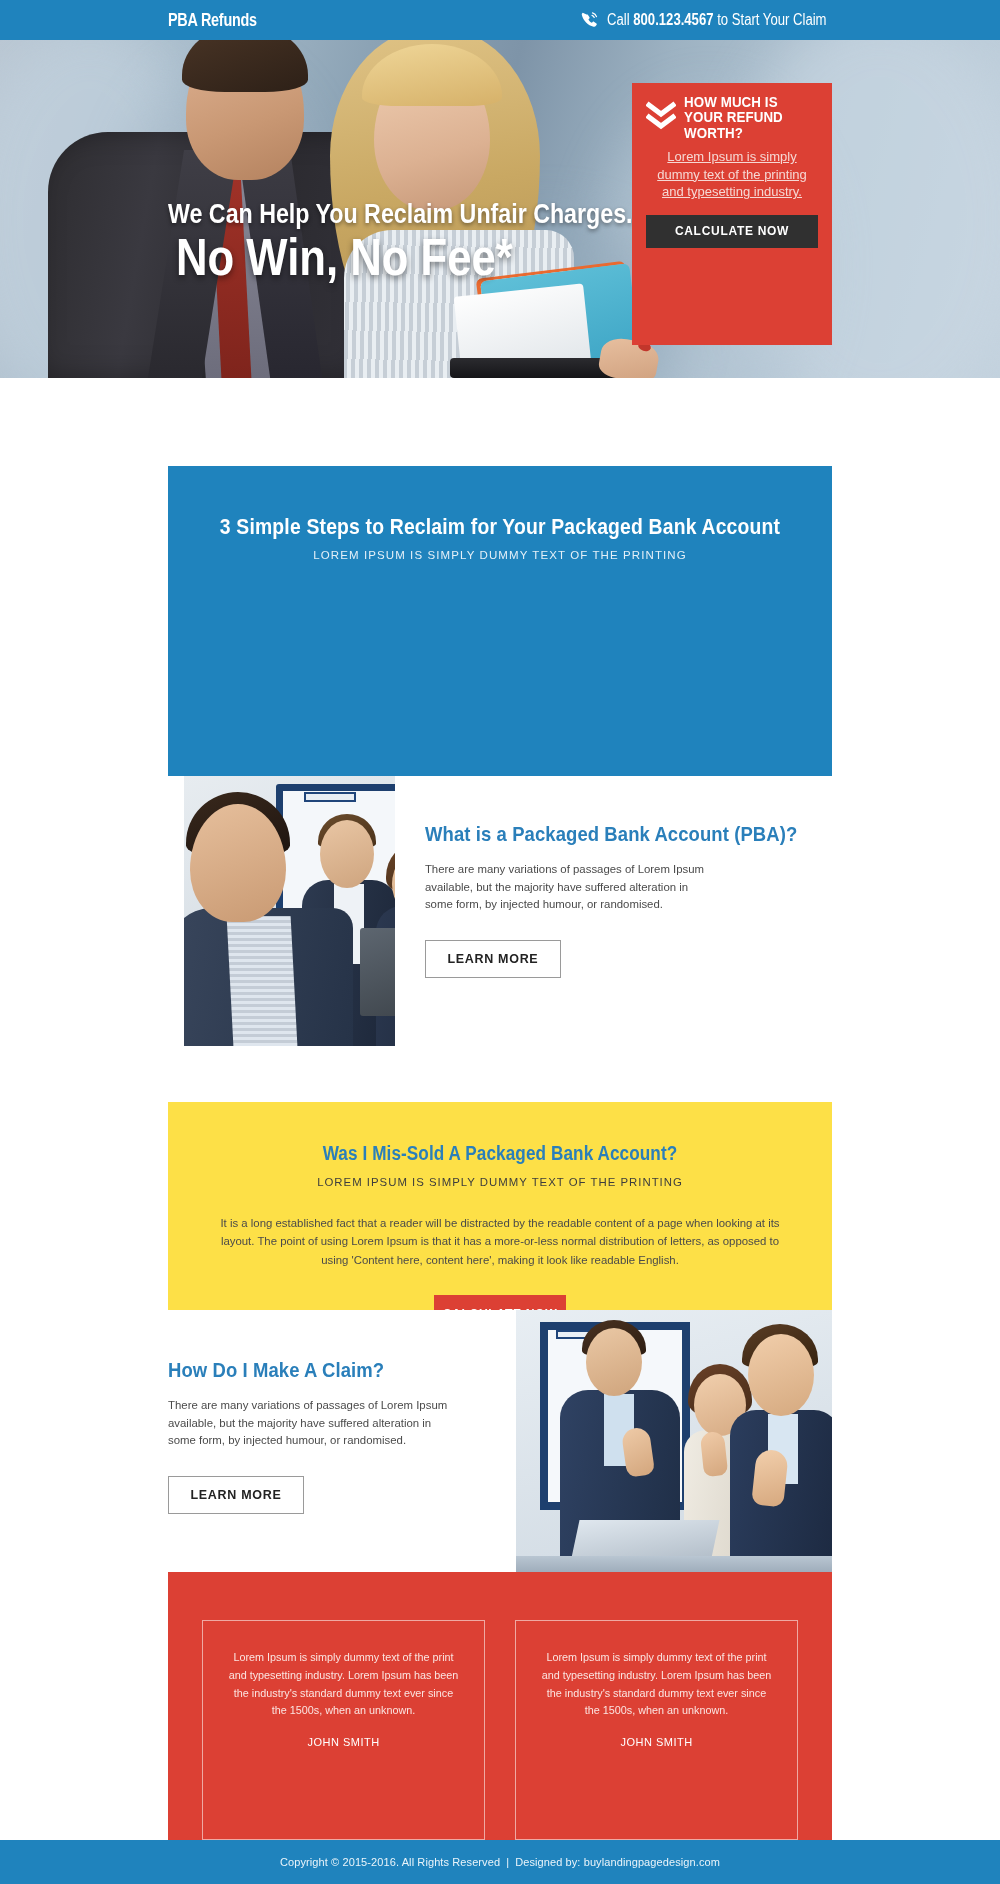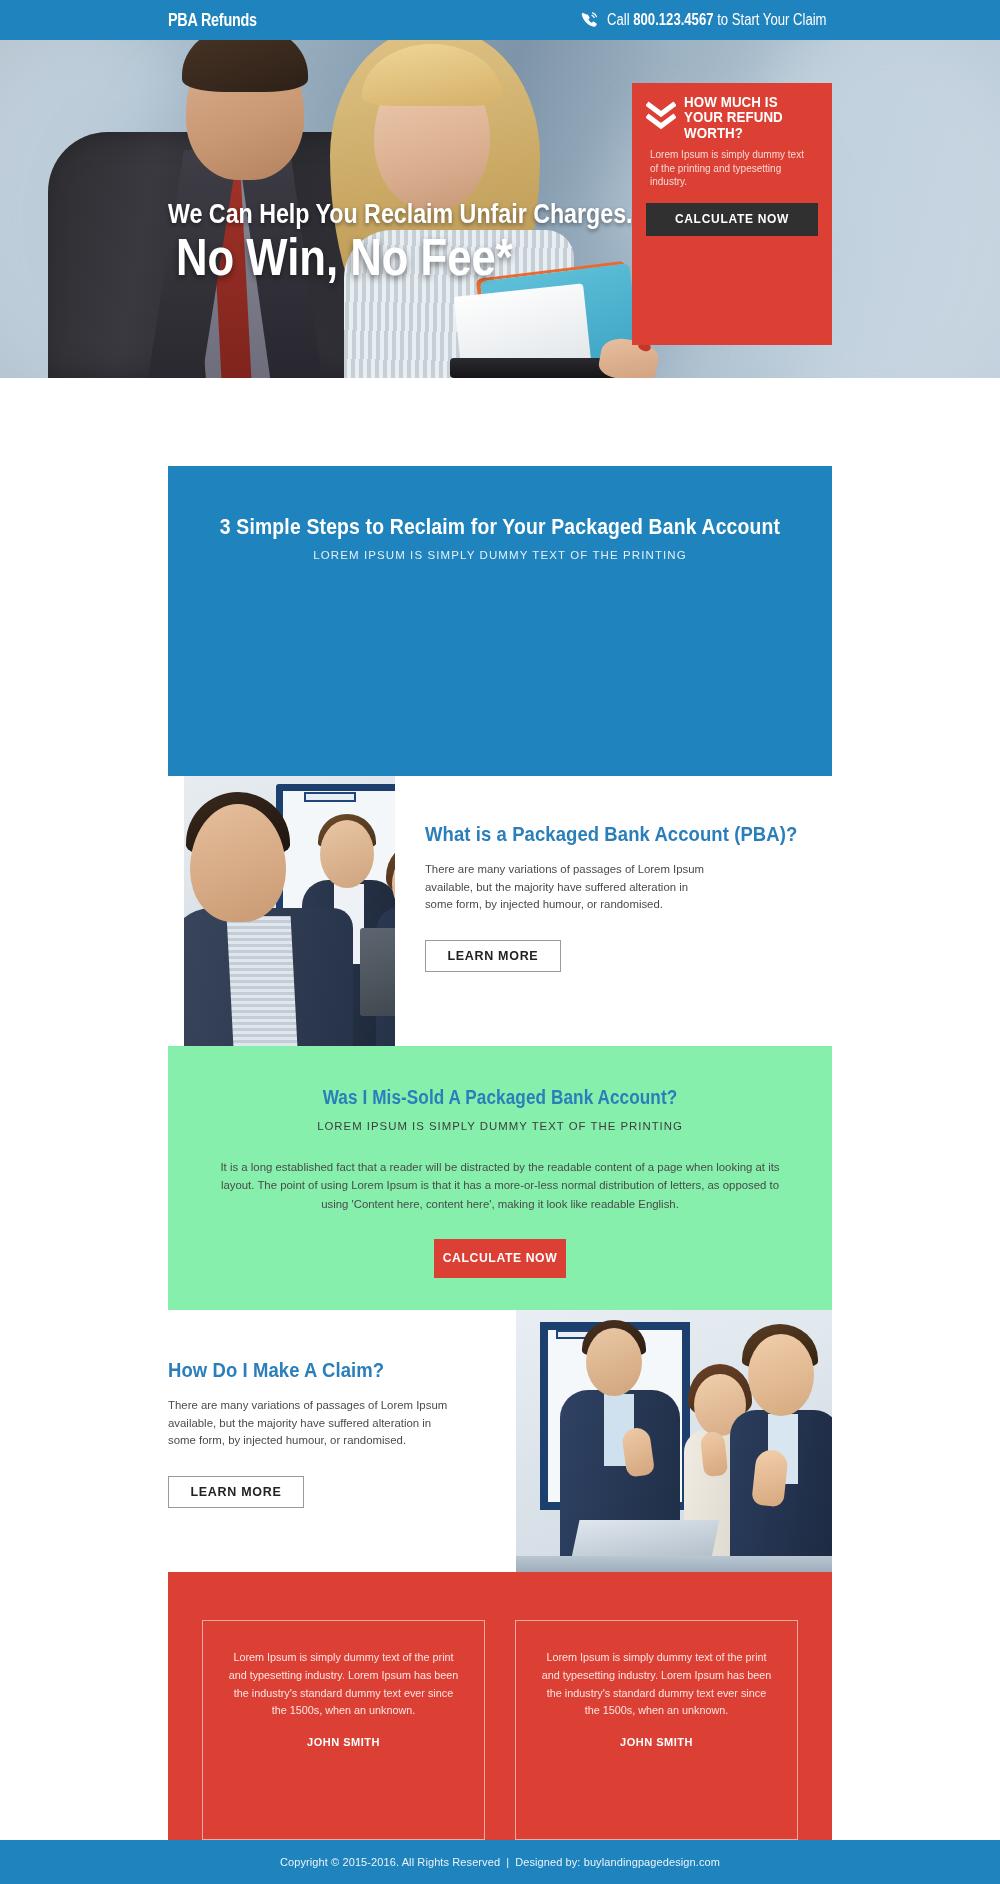--- a/index.html
+++ b/index.html
@@ -197,22 +197,22 @@
   }
   .lf-head { display: flex; align-items: center; gap: 8px; }
   .chev { width: 30px; height: 34px; flex: 0 0 30px; margin-top: 2px;}
   .lf-title {
     color: #ffffff; font-size: 14.5px; font-weight: bold;
     line-height: 1.06;
     transform: scaleX(0.92); transform-origin: left top;
     letter-spacing: .1px;
   }
   .lf-sub {
-    color: #f6d8d4; font-size: 10px; text-align: left;
-    line-height: 1.35; margin-top: 7px; padding: 0 4px;
+    color: #f6d8d4; font-size: 13px; text-align: center;
+    line-height: 1.35; margin-top: 7px; padding: 0 4px; text-decoration: underline;
   }
   .lf-fields { margin-top: 11px; display: flex; flex-direction: column; gap: 5px; }
   .lf-input {
     width: 100%; height: 21px;
     background: #ffffff; border: none; outline: none;
     padding: 0 8px;
     font-family: "Liberation Sans", sans-serif;
     font-size: 8.4px; color: #3a3a3a; letter-spacing: .4px;
   }
   .lf-input::placeholder { color: #3a3a3a; opacity: 1; }
@@ -278,21 +278,21 @@
     transform: scaleX(0.88); transform-origin: left center;
     letter-spacing: .1px; white-space: nowrap;
   }
   .body-txt {
     color: #4a4a4a; font-size: 11.4px; line-height: 1.55;
     margin-top: 15px; max-width: 290px;
   }
   .btn-outline {
     display: inline-flex; align-items: center; justify-content: center;
     margin-top: 26px;
-    width: 136px; height: 32px;
+    width: 136px; height: 38px;
     border: 1px solid #9a9a9a; background: #ffffff;
     color: #222222; font-size: 12.5px; font-weight: bold; letter-spacing: .7px;
     cursor: pointer; font-family: "Liberation Sans", sans-serif;
   }
 
   
   .ph-wb { position:absolute; left: 92px; top: 8px; width: 170px; height: 180px; background:#f4f7fa; border: 7px solid #1d3f6e; border-radius:3px; }
   .ph-wb-clip { position:absolute; left: 120px; top: 16px; width: 52px; height: 10px; background:#e9eef4; border:2px solid #20457a;}
   .ph-p1-head { position:absolute; left: 6px; top: 28px; width: 96px; height: 118px; background: linear-gradient(160deg,#e6bf9c,#c99a73); border-radius: 50% 50% 44% 44% / 56% 56% 44% 44%; }
   .ph-p1-hair { position:absolute; left: 2px; top: 16px; width: 104px; height: 64px; background: linear-gradient(160deg,#3a291c,#1d1410); border-radius: 54% 54% 30% 30% / 86% 86% 18% 18%; }
@@ -302,23 +302,23 @@
   .ph-p2-hair { position:absolute; left: 134px; top: 38px; width: 58px; height: 34px; background: linear-gradient(160deg,#6b4c2c,#49311a); border-radius: 54% 54% 24% 24% / 88% 88% 14% 14%; }
   .ph-p2-body { position:absolute; left: 118px; top: 104px; width: 96px; height: 166px; background: linear-gradient(100deg,#2d3a50,#1c2638); border-radius: 26px 26px 0 0; }
   .ph-p2-shirt { position:absolute; left: 150px; top: 108px; width: 30px; height: 80px; background:#eef2f6; }
   .ph-p3-head { position:absolute; left: 208px; top: 76px; width: 52px; height: 64px; background: linear-gradient(160deg,#ecc9a6,#d2a77f); border-radius: 50%; }
   .ph-p3-hair { position:absolute; left: 202px; top: 66px; width: 64px; height: 52px; background: linear-gradient(160deg,#6a4326,#47301c); border-radius: 52% 52% 36% 36% / 70% 70% 30% 30%; }
   .ph-p3-body { position:absolute; left: 192px; top: 130px; width: 108px; height: 140px; background: linear-gradient(100deg,#2b3850,#1b2536); border-radius: 26px 26px 0 0; }
   .ph-folder { position:absolute; left: 176px; top: 152px; width: 40px; height: 88px; background: linear-gradient(160deg,#5d6670,#41484f); border-radius: 3px; }
 
   
   .missold {
-    position: absolute; top: 1046px; left: 168px;
+    position: absolute; top: 1102px; left: 168px;
     width: 664px; height: 264px;
-    background: #86efac;
+    background: #fde047;
     text-align: center;
   }
   .ms-title {
     color: #2a7fba; font-size: 19.5px; font-weight: bold;
     padding-top: 40px; transform: scaleX(0.88);
     letter-spacing: .1px;
   }
   .ms-sub {
     color: #3d3d3d; font-size: 11.4px; letter-spacing: 1px; margin-top: 11px;
   }
@@ -371,21 +371,21 @@
     background: #dc4034;
     display: flex; gap: 30px;
     padding: 48px 34px 0 34px;
   }
   .tcard {
     flex: 1; border: 1px solid rgba(255,255,255,.55);
     padding: 28px 22px 24px 22px;
     text-align: center;
   }
   .tcard-text { color: #fbe4e1; font-size: 10.8px; line-height: 1.65; }
-  .tcard-name { color: #ffffff; font-size: 11px; font-weight: bold; letter-spacing: .5px; margin-top: 16px; }
+  .tcard-name { color: #ffffff; font-size: 11px; font-weight: normal; letter-spacing: .5px; margin-top: 16px; }
 
   
   .footer {
     position: absolute; top: 1840px; left: 0;
     width: 1000px; height: 44px;
     background: #1f83bd;
     display: flex; align-items: center; justify-content: center;
   }
   .footer-text { color: #eaf4fa; font-size: 11px; letter-spacing: .1px; }
   .footer-sep { margin: 0 6px; }

